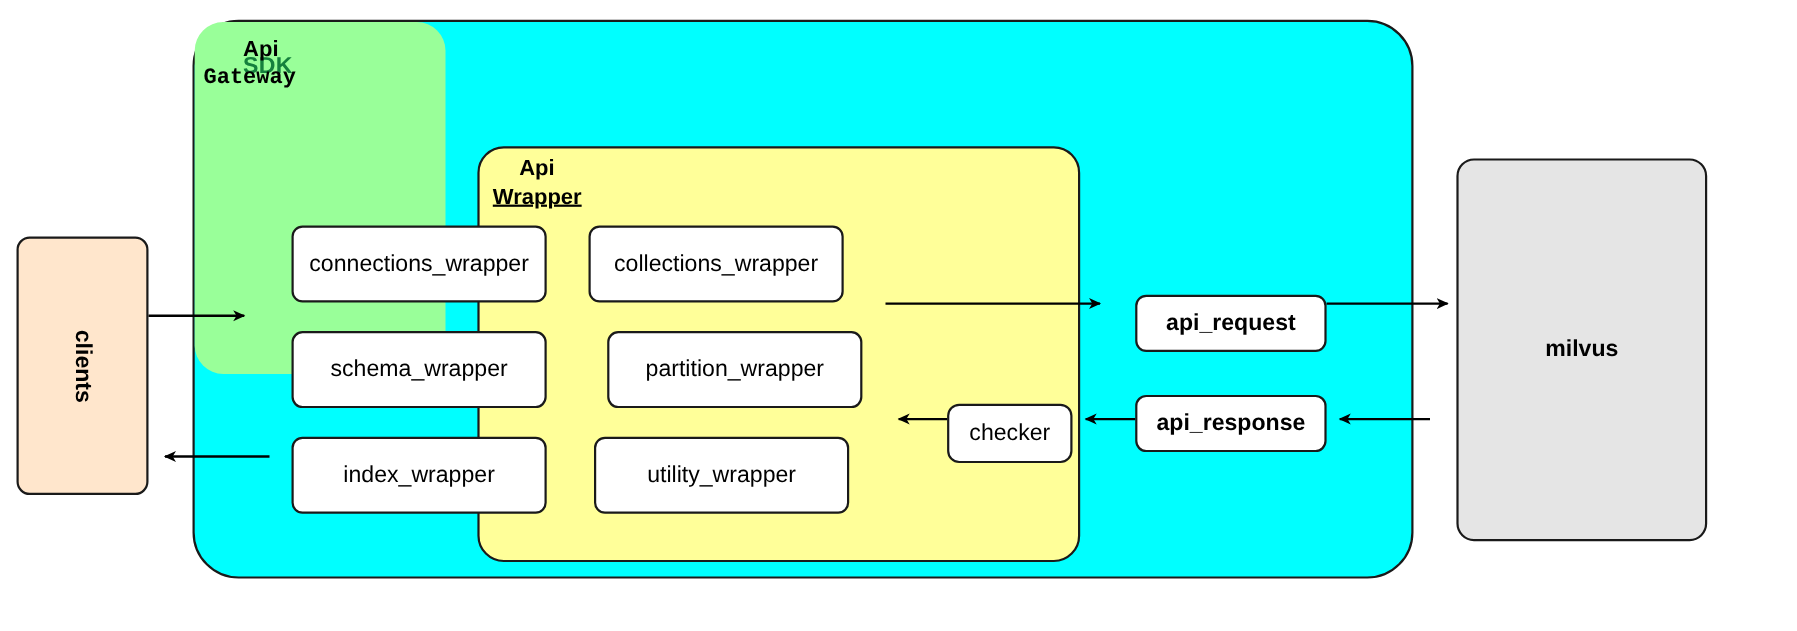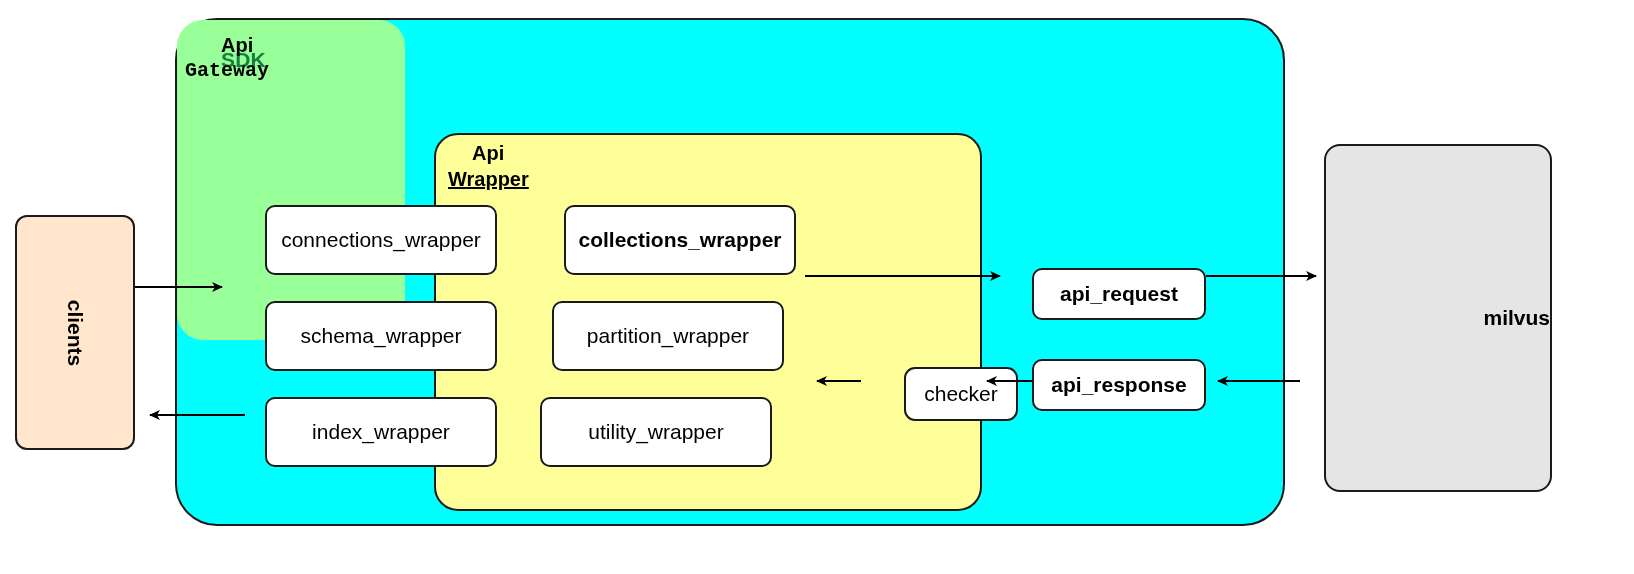--- a/index.html
+++ b/index.html
@@ -93,32 +93,32 @@
   .node {
     background: #ffffff;
     border-radius: 10px;
     font-size: 21px;
     color: #000000;
     text-align: center;
     margin-top: 13px;
   }
   .wrapper-node { width: 232px; height: 70px; }
   #node-connections { left: 265px; top: 192px; }
-  #node-collections { left: 564px; top: 192px; font-weight: bold; }
+  #node-collections { left: 535px; top: 192px; }
   #node-schema      { left: 265px; top: 288px; }
   #node-partition   { left: 552px; top: 288px; }
   #node-index       { left: 265px; top: 384px; text-align: right; }
   #node-utility     { left: 540px; top: 384px; }
 
   .gateway-node { width: 174px; height: 52px; font-weight: bold; }
   #node-api-request  { left: 1032px; top: 255px; }
   #node-api-response { left: 1032px; top: 346px; text-align: center; }
 
   #node-checker {
-    left: 904px;
+    left: 861px;
     top: 354px;
     width: 114px;
     height: 54px;
     border-radius: 11px;
   }
 
   #clients-box {
     left: 15px;
     top: 215px;
     width: 120px;
@@ -134,21 +134,20 @@
     white-space: nowrap;
   }
 
   #milvus-box {
     left: 1324px;
     top: 144px;
     width: 228px;
     height: 348px;
     background: #e5e5e5;
     border-radius: 16px;
-    justify-content: flex-end;
   }
   #milvus-label {
     font-size: 21px;
     font-weight: bold;
     color: #000000;
   }
 
   
   #connectors {
     position: absolute;

